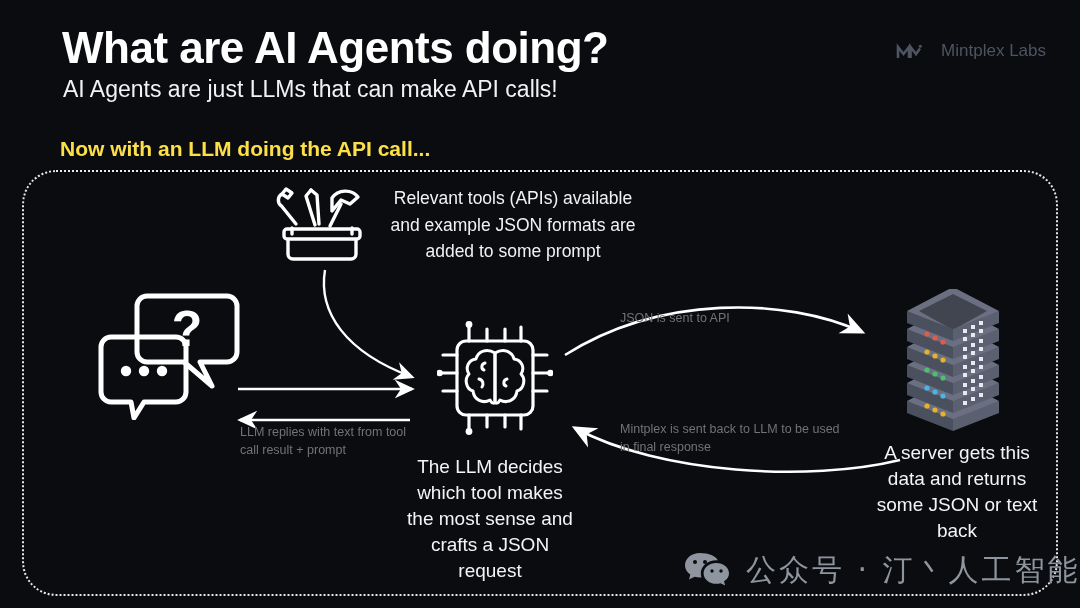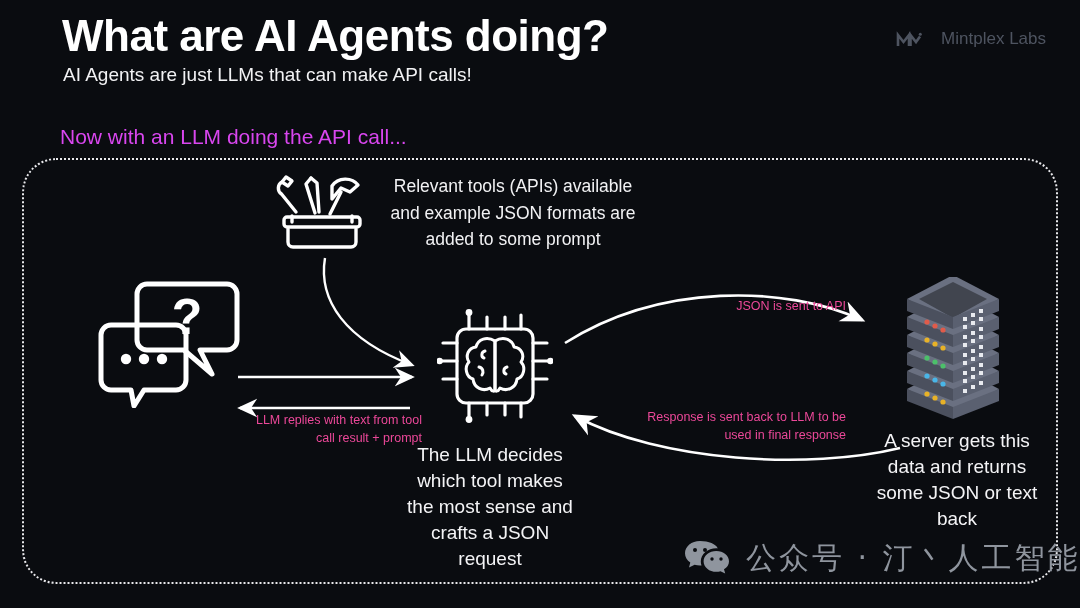--- a/index.html
+++ b/index.html
@@ -4,42 +4,42 @@
 <style>
   html,body{margin:0;padding:0;}
   body{
     width:1080px;height:608px;
     background:#0a0c10;
     font-family:"Liberation Sans", sans-serif;
     color:#ffffff;
     overflow:hidden;
     position:relative;
   }
-  .stage{position:absolute;inset:0;}
+  .stage{position:absolute;inset:0;margin-top:12px;}
 
   
   .title{
     position:absolute;left:62px;top:12px;
     font-size:44px;font-weight:700;letter-spacing:-0.5px;
     color:#ffffff;line-height:1.1;
   }
   .subtitle{
     position:absolute;left:63px;top:64px;
-    font-size:19px;font-weight:400;color:#f2f2f4;
+    font-size:23px;font-weight:400;color:#f2f2f4;
   }
   .brand{
     position:absolute;right:34px;top:29px;
     display:flex;align-items:center;gap:19px;
     color:#4e5460;font-size:17px;font-weight:500;
   }
   .brand svg{display:block;}
 
   .sectionline{
     position:absolute;left:60px;top:125px;
-    font-size:21px;color:#d946ef;font-weight:400;
+    font-size:21px;color:#fde047;font-weight:700;
   }
 
   
   .panel{
     position:absolute;left:22px;top:158px;width:1036px;height:426px;
     border:2px dotted #e9e9ec;
     border-radius:34px;
     box-sizing:border-box;
   }
 
@@ -52,21 +52,21 @@
     font-size:17.5px;line-height:1.52;color:#f2f2f4;text-align:center;
   }
   .cap{
     position:absolute;text-align:center;font-size:19px;line-height:1.37;color:#f4f4f6;
   }
   .cap-left{left:90px;top:424px;width:165px;}
   .cap-center{left:402px;top:442px;width:176px;}
   .cap-right{left:868px;top:428px;width:178px;}
 
   .arrowlabel{
-    position:absolute;text-align:right;color:#ec4899;
+    position:absolute;text-align:left;color:#737373;
     font-size:12.5px;line-height:1.45;
   }
   .lbl-reply{left:240px;top:411px;width:182px;}
   .lbl-sent{left:620px;top:297px;width:226px;font-size:12.5px;}
   .lbl-resp{left:620px;top:408px;width:226px;}
 
   
   .icon{position:absolute;}
   .icon-tools{left:270px;top:172px;}
   .icon-bubbles{left:98px;top:278px;}
@@ -286,21 +286,21 @@
     </svg>
   </div>
 
   <div class="tools-text">Relevant tools (APIs) available and example JSON formats are added to some prompt</div>
 
   <div class="cap cap-center">The LLM decides which tool makes the most sense and crafts a JSON request</div>
   <div class="cap cap-right">A server gets this data and returns some JSON or text back</div>
 
   <div class="arrowlabel lbl-reply">LLM replies with text from tool call result + prompt</div>
   <div class="arrowlabel lbl-sent">JSON is sent to API</div>
-  <div class="arrowlabel lbl-resp">Response is sent back to LLM to be used in final response</div>
+  <div class="arrowlabel lbl-resp">Mintplex is sent back to LLM to be used in final response</div>
 
   <div class="watermark">
     <span>
       <svg width="46" height="40" viewBox="0 0 46 40">
         <path d="M16 3 C7.5 3 1 8.6 1 15.2 C1 19 3 22.3 6.3 24.5 L5 29.5 L10.6 26.8 C12.3 27.3 14.1 27.5 16 27.5 C16.5 27.5 17 27.5 17.5 27.4 C17 26.1 16.8 24.8 16.8 23.4 C16.8 16.1 23.8 10.3 32.3 10.3 C32.8 10.3 33.3 10.3 33.8 10.4 C32.1 6.1 24.7 3 16 3 Z" fill="#8f959e"></path>
         <circle cx="11" cy="12" r="2" fill="#0a0c10"></circle>
         <circle cx="21" cy="12" r="2" fill="#0a0c10"></circle>
         <path d="M45 23.4 C45 17.6 39.3 13 32.3 13 C25.3 13 19.6 17.6 19.6 23.4 C19.6 29.2 25.3 33.8 32.3 33.8 C33.8 33.8 35.2 33.6 36.5 33.2 L41.2 35.5 L40 31.3 C43 29.5 45 26.7 45 23.4 Z" fill="#8f959e"></path>
         <circle cx="28" cy="21" r="1.7" fill="#0a0c10"></circle>
         <circle cx="37" cy="21" r="1.7" fill="#0a0c10"></circle>

